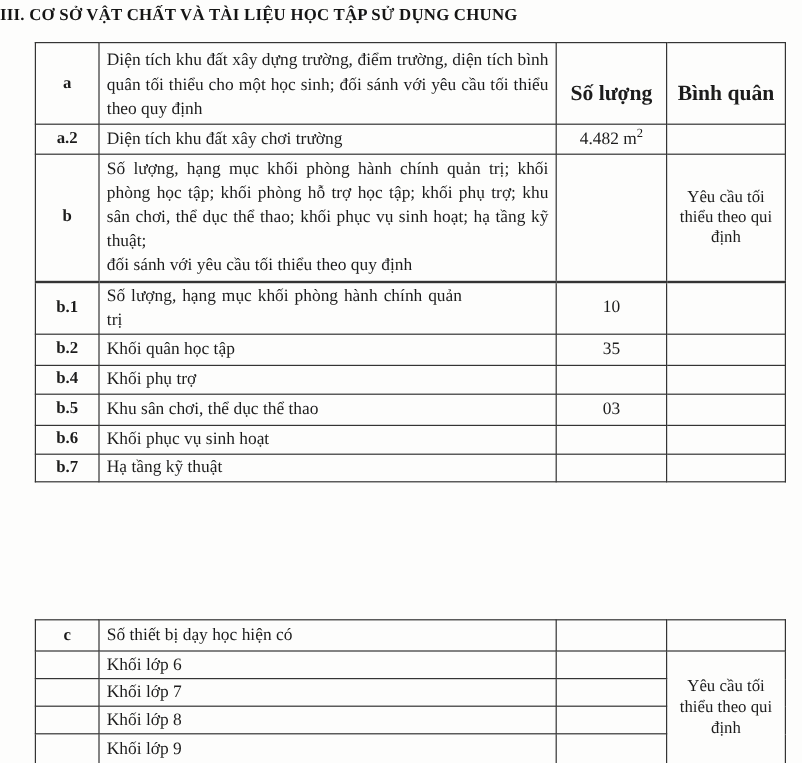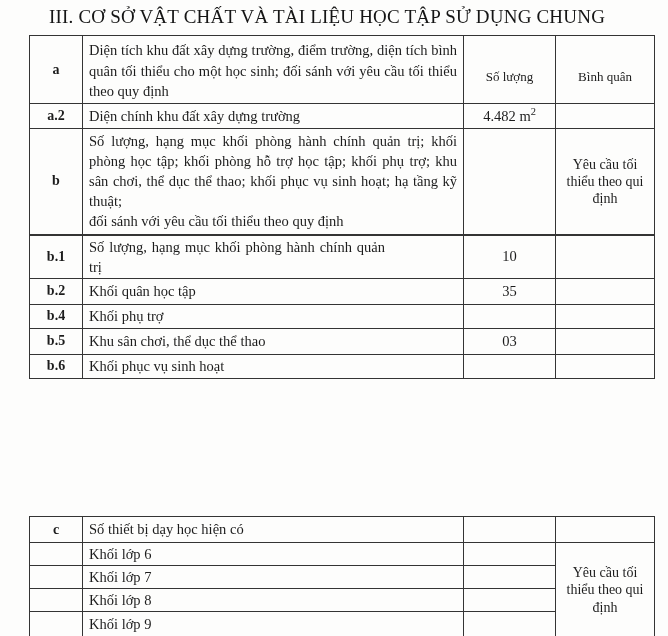--- a/index.html
+++ b/index.html
@@ -8,23 +8,23 @@
     background: #fdfdfc;
     font-family: "Liberation Serif", "DejaVu Serif", serif;
     color: #1c1c1c;
     overflow: hidden;
     position: relative;
   }
   .page { position: absolute; inset: 0; overflow: hidden; }
 
   .doc-title {
     position: absolute; top: 6px; left: 0; width: 654px;
-    text-align: center;
-    font-weight: normal;
-    font-size: 19px;
+    text-align: left;
+    font-weight: bold;
+    font-size: 14px;
     letter-spacing: 0.2px;
     color: #151515;
   }
 
   table.sheet {
     position: absolute;
     left: 29px;
     width: 625px;
     border-collapse: collapse;
     table-layout: fixed;
@@ -61,22 +61,22 @@
   }
   td.prewrap { white-space: pre-line; }
 
   
   tr.hdr td { vertical-align: top; }
   tr.hdr td.id { vertical-align: middle; }
   tr.hdr td.desc { padding-top: 4px; line-height: 20.5px; }
   tr.hdr td.head-label {
     vertical-align: middle;
     text-align: center;
-    font-weight: normal;
-    font-size: 13px;
+    font-weight: bold;
+    font-size: 18px;
     padding-top: 16px;
   }
 
   tr.row-a3 td.id { vertical-align: top; padding-top: 4px; }
   tr.row-b td.desc { line-height: 20px; }
   tr.row-b1 td.desc { line-height: 20px; padding-right: 78px; }
   tr.thick-top td { border-top-width: 2px; }
 
   .sup { font-size: 0.72em; vertical-align: super; line-height: 0; }
 </style>
@@ -98,21 +98,21 @@
       <tr class="hdr" style="height:68px">
         <td class="id">a</td>
         <td class="desc just">Diện tích khu đất xây dựng trường, điểm trường, diện tích bình quân tối thiểu cho một học sinh; đối sánh với yêu cầu tối thiểu theo quy định</td>
         <td class="head-label">Số lượng</td>
         <td class="head-label">Bình quân</td>
       </tr>
 
 
       <tr style="height:25px">
         <td class="id">a.2</td>
-        <td class="desc">Diện chính khu đất xây dựng trường</td>
+        <td class="desc">Diện tích khu đất xây chơi trường</td>
         <td class="qty">4.482 m<span class="sup">2</span></td>
         <td class="avg"></td>
       </tr>
 
 
       <tr class="row-b" style="height:106px">
         <td class="id">b</td>
         <td class="desc just prewrap">Số lượng, hạng mục khối phòng hành chính quản trị; khối phòng học tập; khối phòng hỗ trợ học tập; khối phụ trợ; khu sân chơi, thể dục thể thao; khối phục vụ sinh hoạt; hạ tầng kỹ thuật;
 đối sánh với yêu cầu tối thiểu theo quy định</td>
         <td class="qty"></td>
@@ -148,20 +148,26 @@
         <td class="avg"></td>
       </tr>
 
       <tr style="height:24px">
         <td class="id">b.6</td>
         <td class="desc">Khối phục vụ sinh hoạt</td>
         <td class="qty"></td>
         <td class="avg"></td>
       </tr>
 
+      <tr style="height:23px">
+        <td class="id">b.7</td>
+        <td class="desc">Hạ tầng kỹ thuật</td>
+        <td class="qty"></td>
+        <td class="avg"></td>
+      </tr>
     </tbody>
   </table>
 
   <table class="sheet t2">
     <colgroup>
       <col class="c-id">
         <col class="c-desc">
         <col class="c-qty">
         <col class="c-avg">
     </colgroup>

